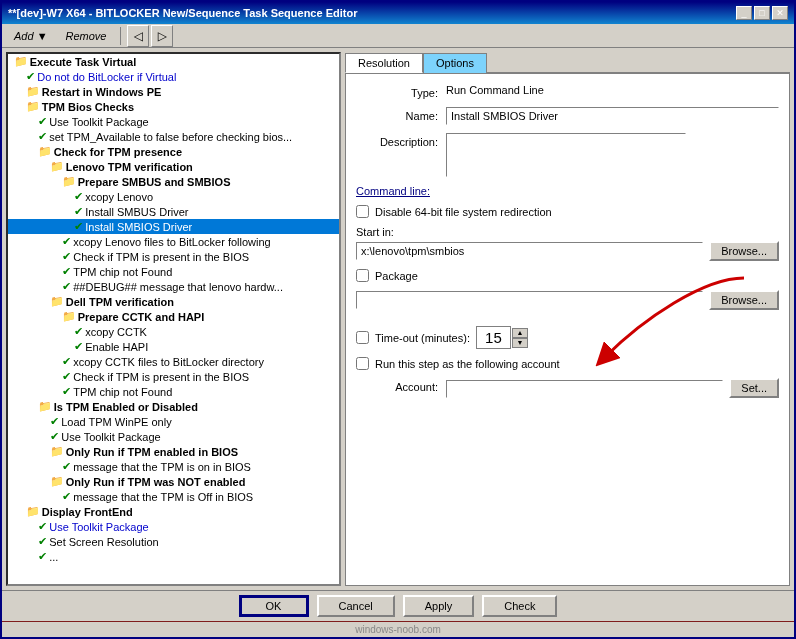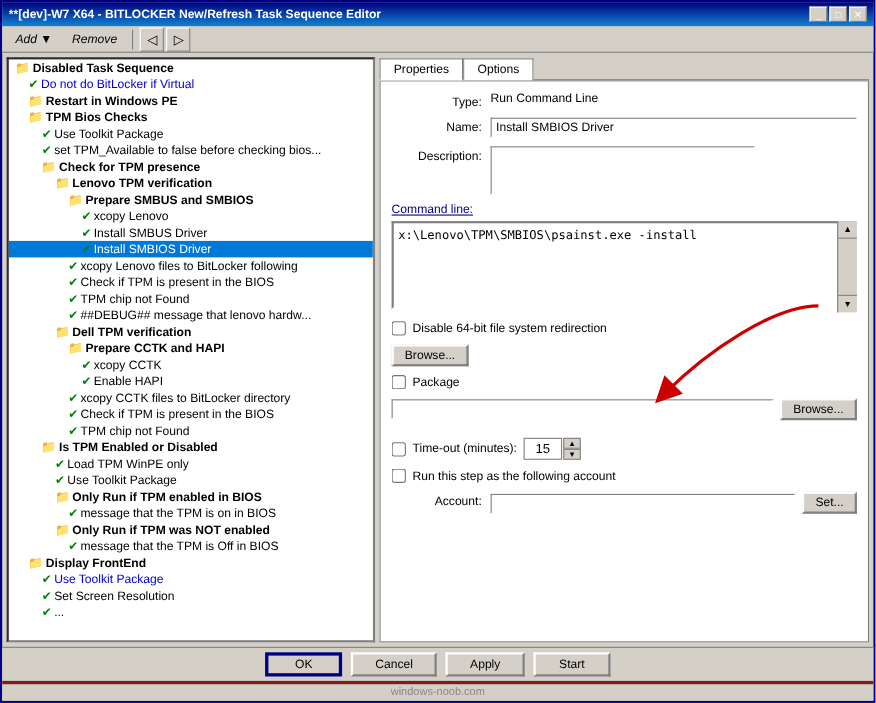--- a/index.html
+++ b/index.html
@@ -27,21 +27,21 @@
     .tree-item .icon { margin-right: 2px; font-size: 11px; }
     .tree-item .label { font-size: 11px; }
     .tree-item.bold .label { font-weight: bold; }
     .green-check { color: #008000; }
     .folder-icon { color: #ffcc00; }
 
     
     .right-panel { flex: 1; display: flex; flex-direction: column; margin: 4px 4px 4px 0; }
 
     .tabs { display: flex; border-bottom: 1px solid #808080; }
-    .tab { padding: 3px 12px; background: #ffffff; border: 1px solid #808080; border-bottom: none; cursor: pointer; font-size: 11px; position: relative; top: 1px; }
+    .tab { padding: 3px 12px; background: #7dd3fc; border: 1px solid #808080; border-bottom: none; cursor: pointer; font-size: 11px; position: relative; top: 1px; }
     .tab.active { background: white; border-bottom: 1px solid white; z-index: 1; }
 
     .tab-content { background: white; border: 1px solid #808080; flex: 1; padding: 10px; overflow-y: auto; }
 
     .form-row { display: flex; align-items: flex-start; margin-bottom: 8px; }
     .form-label { width: 90px; text-align: right; padding-right: 8px; padding-top: 3px; font-size: 11px; flex-shrink: 0; }
     .form-value { flex: 1; font-size: 11px; }
 
     .text-field { width: 100%; border: 1px solid; border-color: #808080 #fff #fff #808080; padding: 2px 4px; font-size: 11px; background: white; }
     .textarea-field { width: 100%; border: 1px solid; border-color: #808080 #fff #fff #808080; padding: 2px 4px; font-size: 11px; background: white; resize: none; height: 50px; }
@@ -63,21 +63,21 @@
     .bottom-btn.default { border: 3px solid #000080; padding: 2px 18px; }
 
     .right-wrapper { position: relative; flex: 1; display: flex; flex-direction: column; }
   </style>
 </head>
 <body>
 
 <div class="window">
 
   <div class="title-bar">
-    <span class="title-bar-text">**[dev]-W7 X64 - BITLOCKER New/Refresh Task Sequence Editor</span>
+    <span class="title-bar-text">**[dev]-W7 X64 - BITLOCKER New/Sequence Task Sequence Editor</span>
     <div class="title-bar-controls">
       <div class="title-btn">_</div>
       <div class="title-btn">□</div>
       <div class="title-btn">✕</div>
     </div>
   </div>
 
   <div class="menu-bar">
     <span class="menu-btn">Add ▼</span>
     <span class="menu-btn">Remove</span>
@@ -86,21 +86,21 @@
     <div class="toolbar-btn">▷</div>
   </div>
 
   <div class="content">
 
     <div class="left-panel">
 
       <div class="tree-item bold">
         <span class="indent" style="width:4px"></span>
         <span class="icon folder-icon">📁</span>
-        <span class="label">Disabled Task Sequence</span>
+        <span class="label">Execute Task Virtual</span>
       </div>
       <div class="tree-item">
         <span class="indent" style="width:16px"></span>
         <span class="icon green-check">✔</span>
         <span class="label" style="color:#0000cc">Do not do BitLocker if Virtual</span>
       </div>
       <div class="tree-item bold">
         <span class="indent" style="width:16px"></span>
         <span class="icon folder-icon">📁</span>
         <span class="label">Restart in Windows PE</span>
@@ -259,21 +259,21 @@
         <span class="indent" style="width:28px"></span>
         <span class="icon green-check">✔</span>
         <span class="label">...</span>
       </div>
     </div>
 
     <div class="right-wrapper">
       <div class="right-panel">
 
         <div class="tabs">
-          <div class="tab active">Properties</div>
+          <div class="tab active">Resolution</div>
           <div class="tab">Options</div>
         </div>
 
         <div class="tab-content">
 
           <div class="form-row">
             <span class="form-label">Type:</span>
             <span class="form-value">Run Command Line</span>
           </div>
 
@@ -284,56 +284,53 @@
 
           <div class="form-row">
             <span class="form-label">Description:</span>
             <textarea class="textarea-field" style="width: 240px; height: 44px;"></textarea>
           </div>
 
           <div style="margin-bottom:8px;">
             <div style="margin-bottom:4px; display:flex; align-items:center; gap:4px;">
               <span style="font-size:11px; text-decoration:underline; color:#000080; cursor:pointer;">Command line:</span>
             </div>
-            <div style="position:relative;">
-              <textarea class="cmd-textarea" style="padding-right: 20px;">x:\Lenovo\TPM\SMBIOS\psainst.exe -install</textarea>
-              <div style="position:absolute; right:0; top:0; bottom:0; width:18px; background:#d4d0c8; border-left:1px solid #808080; display:flex; flex-direction:column; justify-content:space-between;">
-                <div style="height:16px; border-bottom:1px solid #808080; display:flex; align-items:center; justify-content:center; font-size:8px;">▲</div>
-                <div style="height:16px; border-top:1px solid #808080; display:flex; align-items:center; justify-content:center; font-size:8px;">▼</div>
-              </div>
-            </div>
           </div>
 
           <div class="checkbox-row">
             <input type="checkbox" style="">
             <span>Disable 64-bit file system redirection</span>
           </div>
 
           <div style="margin-bottom:8px;">
+            <div style="margin-bottom:3px;">
+              <span style="font-size:11px;">Start in:</span>
+            </div>
             <div class="inline-row">
+              <input class="text-field" type="text" style="flex: 1 1 0%;" value="x:\lenovo\tpm\smbios">
               <button class="browse-btn">Browse...</button>
             </div>
           </div>
 
           <div style="margin-bottom:16px;">
             <div class="checkbox-row">
               <input type="checkbox" style="">
               <span>Package</span>
             </div>
             <div class="inline-row">
               <input class="text-field" type="text" style="flex: 1 1 0%;" value="">
               <button class="browse-btn">Browse...</button>
             </div>
           </div>
 
           <div class="checkbox-row" style="margin-bottom:8px;">
             <input type="checkbox" style="">
             <span>Time-out (minutes):</span>
             <div class="spinner-input">
-              <input type="text" style="width: 35px; border: 1px solid rgb(128, 128, 128); padding: 2px; font-size: 12px; text-align: center;" value="15">
+              <input type="text" style="width: 35px; border: 1px solid rgb(128, 128, 128); padding: 2px; font-size: 15px; text-align: center;" value="15">
               <div class="spinner-btns">
                 <div class="spin-btn">▲</div>
                 <div class="spin-btn">▼</div>
               </div>
             </div>
           </div>
 
           <div class="checkbox-row" style="margin-bottom:8px;">
             <input type="checkbox" style="">
             <span>Run this step as the following account</span>
@@ -358,17 +355,17 @@
         </defs>
         <path d="M160,20 C120,20 60,60 20,100" stroke="#cc0000" stroke-width="3" fill="none" marker-end="url(#arrowhead)"></path>
       </svg>
     </div>
   </div>
 
   <div class="bottom-bar">
     <button class="bottom-btn default">OK</button>
     <button class="bottom-btn">Cancel</button>
     <button class="bottom-btn">Apply</button>
-    <button class="bottom-btn">Start</button>
+    <button class="bottom-btn">Check</button>
   </div>
 
-  <div style="text-align:center; padding:2px; font-size:10px; color:#888; background:#d4d0c8; border-top:3px solid #7f1d1d;">windows-noob.com</div>
+  <div style="text-align:center; padding:2px; font-size:10px; color:#888; background:#d4d0c8; border-top:1px solid #7f1d1d;">windows-noob.com</div>
 </div>
 
 </body></html>

